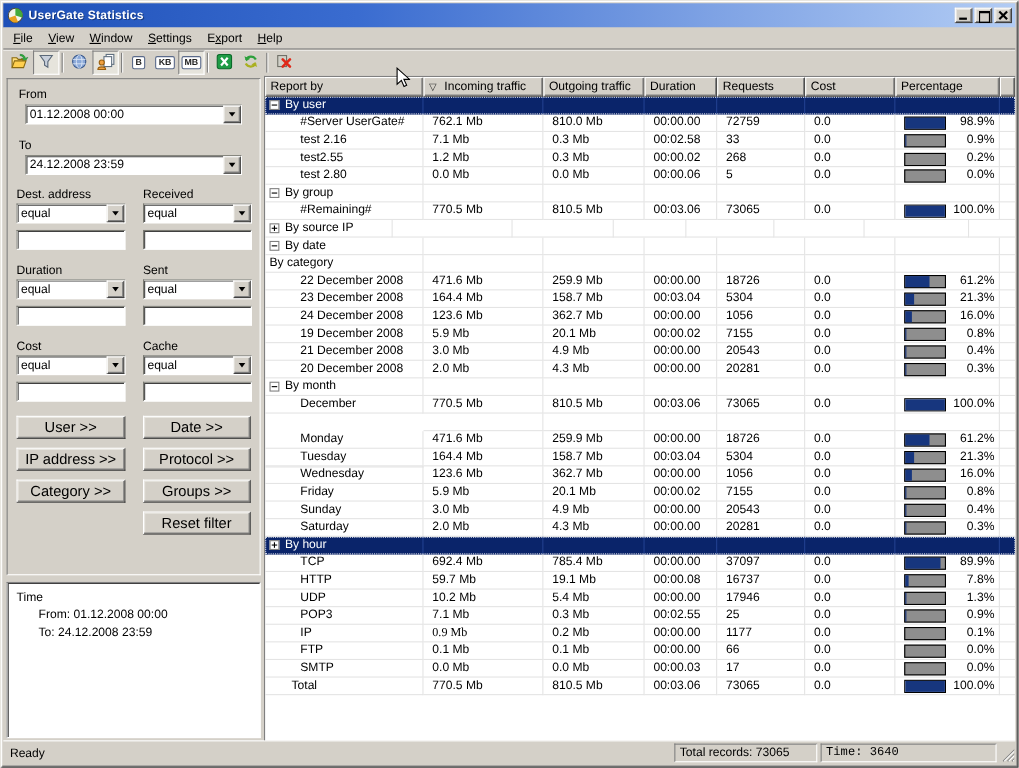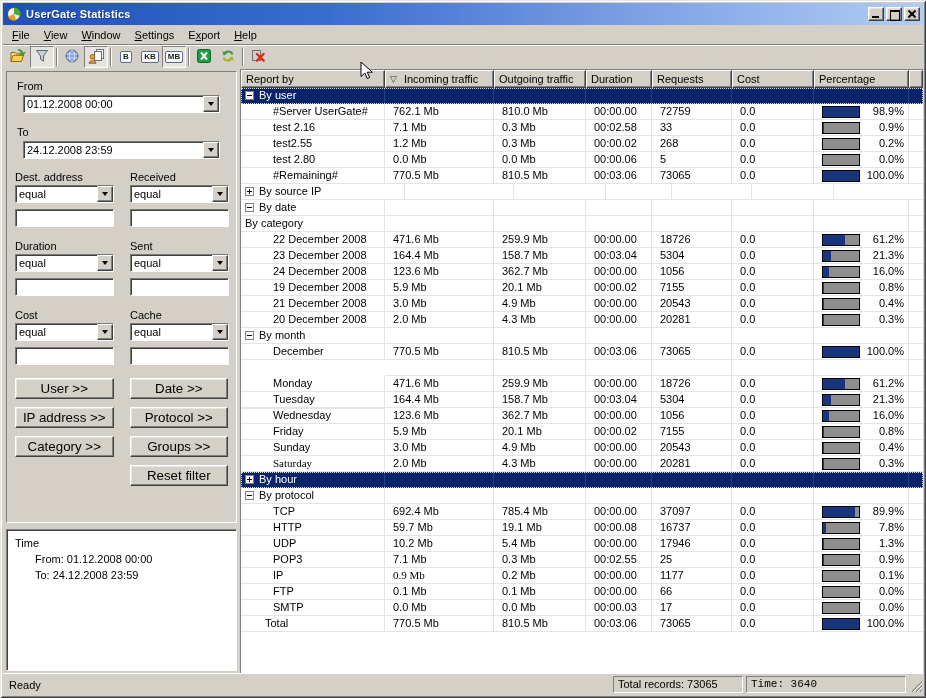--- a/index.html
+++ b/index.html
@@ -351,21 +351,21 @@
             </div>
             <div class="td fill"></div>
           </div>
           <div class="trow">
             <div class="td c0" style="width: 144px;"><span>test2.55</span></div>
             <div class="td" style="width: 109px;">1.2 Mb</div>
             <div class="td" style="width: 92px;">0.3 Mb</div>
             <div class="td" style="width: 66px;">00:00.02</div>
             <div class="td" style="width: 80px;">268</div>
             <div class="td" style="width: 82px;">0.0</div>
-            <div class="td pcell" style="width: 95px;">
+            <div class="td pcell" style="width: 95px; align-items: flex-end;">
               <span class="pbar">
                 <span class="pfill" style="width: 0.2%; display: block;"></span>
               </span>
               <span class="plabel">0.2%</span>
             </div>
             <div class="td fill"></div>
           </div>
           <div class="trow">
             <div class="td c0" style="width: 144px;"><span>test 2.80</span></div>
             <div class="td" style="width: 109px;">0.0 Mb</div>
@@ -375,310 +375,310 @@
             <div class="td" style="width: 82px;">0.0</div>
             <div class="td pcell" style="width: 95px;">
               <span class="pbar">
                 <span class="pfill" style="width: 0%; display: block;"></span>
               </span>
               <span class="plabel">0.0%</span>
             </div>
             <div class="td fill"></div>
           </div>
           <div class="trow">
-            <div class="td c0" style="width: 144px;"><span>#Remaining#</span></div>
-            <div class="td" style="width: 109px;">770.5 Mb</div>
-            <div class="td" style="width: 92px;">810.5 Mb</div>
-            <div class="td" style="width: 66px;">00:03.06</div>
-            <div class="td" style="width: 80px;">73065</div>
-            <div class="td" style="width: 82px;">0.0</div>
-            <div class="td pcell" style="width: 95px;">
-              <span class="pbar">
-                <span class="pfill" style="width: 100%; display: block;"></span>
-              </span>
-              <span class="plabel">100.0%</span>
-            </div>
-            <div class="td fill"></div>
-          </div>
-          <div class="trow">
-            <div class="td c0 grp" style="width: 164px; align-items: center;">
-              <span class="exp plus"></span>
-              <span>By source IP</span>
+            <div class="td c0 grp" style="width: 144px;">
+              <span class="exp"></span>
+              <span>By group</span>
             </div>
             <div class="td" style="width: 109px;"></div>
             <div class="td" style="width: 92px;"></div>
             <div class="td" style="width: 66px;"></div>
             <div class="td" style="width: 80px;"></div>
             <div class="td" style="width: 82px;"></div>
             <div class="td pcell" style="width: 95px;"></div>
             <div class="td fill"></div>
           </div>
           <div class="trow">
-            <div class="td c0 grp" style="width: 144px;">
-              <span class="exp"></span>
-              <span>By date</span>
+            <div class="td c0" style="width: 144px;"><span>#Remaining#</span></div>
+            <div class="td" style="width: 109px;">770.5 Mb</div>
+            <div class="td" style="width: 92px;">810.5 Mb</div>
+            <div class="td" style="width: 66px;">00:03.06</div>
+            <div class="td" style="width: 80px;">73065</div>
+            <div class="td" style="width: 82px;">0.0</div>
+            <div class="td pcell" style="width: 95px;">
+              <span class="pbar">
+                <span class="pfill" style="width: 100%; display: block;"></span>
+              </span>
+              <span class="plabel">100.0%</span>
+            </div>
+            <div class="td fill"></div>
+          </div>
+          <div class="trow">
+            <div class="td c0 grp" style="width: 116px; align-items: center;">
+              <span class="exp plus"></span>
+              <span>By source IP</span>
             </div>
             <div class="td" style="width: 109px;"></div>
             <div class="td" style="width: 92px;"></div>
             <div class="td" style="width: 66px;"></div>
             <div class="td" style="width: 80px;"></div>
             <div class="td" style="width: 82px;"></div>
             <div class="td pcell" style="width: 95px;"></div>
             <div class="td fill"></div>
           </div>
           <div class="trow">
             <div class="td c0 grp" style="width: 144px;">
-              <span>By category</span>
+              <span class="exp"></span>
+              <span>By date</span>
             </div>
             <div class="td" style="width: 109px;"></div>
             <div class="td" style="width: 92px;"></div>
             <div class="td" style="width: 66px;"></div>
             <div class="td" style="width: 80px;"></div>
             <div class="td" style="width: 82px;"></div>
             <div class="td pcell" style="width: 95px;"></div>
             <div class="td fill"></div>
           </div>
           <div class="trow">
-            <div class="td c0" style="width: 144px;"><span>22 December 2008</span></div>
-            <div class="td" style="width: 109px;">471.6 Mb</div>
-            <div class="td" style="width: 92px;">259.9 Mb</div>
-            <div class="td" style="width: 66px;">00:00.00</div>
-            <div class="td" style="width: 80px;">18726</div>
-            <div class="td" style="width: 82px;">0.0</div>
-            <div class="td pcell" style="width: 95px;">
-              <span class="pbar">
-                <span class="pfill" style="width: 61.2%; display: block;"></span>
-              </span>
-              <span class="plabel">61.2%</span>
-            </div>
-            <div class="td fill"></div>
-          </div>
-          <div class="trow">
-            <div class="td c0" style="width: 144px;"><span>23 December 2008</span></div>
-            <div class="td" style="width: 109px;">164.4 Mb</div>
-            <div class="td" style="width: 92px;">158.7 Mb</div>
-            <div class="td" style="width: 66px;">00:03.04</div>
-            <div class="td" style="width: 80px;">5304</div>
-            <div class="td" style="width: 82px;">0.0</div>
-            <div class="td pcell" style="width: 95px;">
-              <span class="pbar">
-                <span class="pfill" style="width: 21.3%; display: block;"></span>
-              </span>
-              <span class="plabel">21.3%</span>
-            </div>
-            <div class="td fill"></div>
-          </div>
-          <div class="trow">
-            <div class="td c0" style="width: 144px;"><span>24 December 2008</span></div>
-            <div class="td" style="width: 109px;">123.6 Mb</div>
-            <div class="td" style="width: 92px;">362.7 Mb</div>
-            <div class="td" style="width: 66px;">00:00.00</div>
-            <div class="td" style="width: 80px;">1056</div>
-            <div class="td" style="width: 82px;">0.0</div>
-            <div class="td pcell" style="width: 95px;">
-              <span class="pbar">
-                <span class="pfill" style="width: 16%; display: block;"></span>
-              </span>
-              <span class="plabel">16.0%</span>
-            </div>
-            <div class="td fill"></div>
-          </div>
-          <div class="trow">
-            <div class="td c0" style="width: 144px;"><span>19 December 2008</span></div>
-            <div class="td" style="width: 109px;">5.9 Mb</div>
-            <div class="td" style="width: 92px;">20.1 Mb</div>
-            <div class="td" style="width: 66px;">00:00.02</div>
-            <div class="td" style="width: 80px;">7155</div>
-            <div class="td" style="width: 82px;">0.0</div>
-            <div class="td pcell" style="width: 95px;">
-              <span class="pbar">
-                <span class="pfill" style="width: 0.8%; display: block;"></span>
-              </span>
-              <span class="plabel">0.8%</span>
-            </div>
-            <div class="td fill"></div>
-          </div>
-          <div class="trow">
-            <div class="td c0" style="width: 144px;"><span>21 December 2008</span></div>
-            <div class="td" style="width: 109px;">3.0 Mb</div>
-            <div class="td" style="width: 92px;">4.9 Mb</div>
-            <div class="td" style="width: 66px;">00:00.00</div>
-            <div class="td" style="width: 80px;">20543</div>
-            <div class="td" style="width: 82px;">0.0</div>
-            <div class="td pcell" style="width: 95px;">
-              <span class="pbar">
-                <span class="pfill" style="width: 0.4%; display: block;"></span>
-              </span>
-              <span class="plabel">0.4%</span>
-            </div>
-            <div class="td fill"></div>
-          </div>
-          <div class="trow">
-            <div class="td c0" style="width: 144px;"><span>20 December 2008</span></div>
-            <div class="td" style="width: 109px;">2.0 Mb</div>
-            <div class="td" style="width: 92px;">4.3 Mb</div>
-            <div class="td" style="width: 66px;">00:00.00</div>
-            <div class="td" style="width: 80px;">20281</div>
-            <div class="td" style="width: 82px;">0.0</div>
-            <div class="td pcell" style="width: 95px;">
-              <span class="pbar">
-                <span class="pfill" style="width: 0.3%; display: block;"></span>
-              </span>
-              <span class="plabel">0.3%</span>
-            </div>
-            <div class="td fill"></div>
-          </div>
-          <div class="trow">
             <div class="td c0 grp" style="width: 144px;">
-              <span class="exp"></span>
-              <span>By month</span>
+              <span>By category</span>
             </div>
             <div class="td" style="width: 109px;"></div>
             <div class="td" style="width: 92px;"></div>
             <div class="td" style="width: 66px;"></div>
             <div class="td" style="width: 80px;"></div>
             <div class="td" style="width: 82px;"></div>
             <div class="td pcell" style="width: 95px;"></div>
             <div class="td fill"></div>
           </div>
           <div class="trow">
-            <div class="td c0" style="width: 144px;"><span>December</span></div>
-            <div class="td" style="width: 109px;">770.5 Mb</div>
-            <div class="td" style="width: 92px;">810.5 Mb</div>
-            <div class="td" style="width: 66px;">00:03.06</div>
-            <div class="td" style="width: 80px;">73065</div>
-            <div class="td" style="width: 82px;">0.0</div>
-            <div class="td pcell" style="width: 95px;">
-              <span class="pbar">
-                <span class="pfill" style="width: 100%; display: block;"></span>
-              </span>
-              <span class="plabel">100.0%</span>
-            </div>
-            <div class="td fill"></div>
-          </div>
-          <div class="trow">
-            <div class="td c0 grp" style="width: 144px; margin-top: 48px;">
+            <div class="td c0" style="width: 144px;"><span>22 December 2008</span></div>
+            <div class="td" style="width: 109px;">471.6 Mb</div>
+            <div class="td" style="width: 92px;">259.9 Mb</div>
+            <div class="td" style="width: 66px;">00:00.00</div>
+            <div class="td" style="width: 80px;">18726</div>
+            <div class="td" style="width: 82px;">0.0</div>
+            <div class="td pcell" style="width: 95px;">
+              <span class="pbar">
+                <span class="pfill" style="width: 61.2%; display: block;"></span>
+              </span>
+              <span class="plabel">61.2%</span>
+            </div>
+            <div class="td fill"></div>
+          </div>
+          <div class="trow">
+            <div class="td c0" style="width: 144px;"><span>23 December 2008</span></div>
+            <div class="td" style="width: 109px;">164.4 Mb</div>
+            <div class="td" style="width: 92px;">158.7 Mb</div>
+            <div class="td" style="width: 66px;">00:03.04</div>
+            <div class="td" style="width: 80px;">5304</div>
+            <div class="td" style="width: 82px;">0.0</div>
+            <div class="td pcell" style="width: 95px;">
+              <span class="pbar">
+                <span class="pfill" style="width: 21.3%; display: block;"></span>
+              </span>
+              <span class="plabel">21.3%</span>
+            </div>
+            <div class="td fill"></div>
+          </div>
+          <div class="trow">
+            <div class="td c0" style="width: 144px;"><span>24 December 2008</span></div>
+            <div class="td" style="width: 109px;">123.6 Mb</div>
+            <div class="td" style="width: 92px;">362.7 Mb</div>
+            <div class="td" style="width: 66px;">00:00.00</div>
+            <div class="td" style="width: 80px;">1056</div>
+            <div class="td" style="width: 82px;">0.0</div>
+            <div class="td pcell" style="width: 95px;">
+              <span class="pbar">
+                <span class="pfill" style="width: 16%; display: block;"></span>
+              </span>
+              <span class="plabel">16.0%</span>
+            </div>
+            <div class="td fill"></div>
+          </div>
+          <div class="trow">
+            <div class="td c0" style="width: 144px;"><span>19 December 2008</span></div>
+            <div class="td" style="width: 109px;">5.9 Mb</div>
+            <div class="td" style="width: 92px;">20.1 Mb</div>
+            <div class="td" style="width: 66px;">00:00.02</div>
+            <div class="td" style="width: 80px;">7155</div>
+            <div class="td" style="width: 82px;">0.0</div>
+            <div class="td pcell" style="width: 95px;">
+              <span class="pbar">
+                <span class="pfill" style="width: 0.8%; display: block;"></span>
+              </span>
+              <span class="plabel">0.8%</span>
+            </div>
+            <div class="td fill"></div>
+          </div>
+          <div class="trow">
+            <div class="td c0" style="width: 144px;"><span>21 December 2008</span></div>
+            <div class="td" style="width: 109px;">3.0 Mb</div>
+            <div class="td" style="width: 92px;">4.9 Mb</div>
+            <div class="td" style="width: 66px;">00:00.00</div>
+            <div class="td" style="width: 80px;">20543</div>
+            <div class="td" style="width: 82px;">0.0</div>
+            <div class="td pcell" style="width: 95px;">
+              <span class="pbar">
+                <span class="pfill" style="width: 0.4%; display: block;"></span>
+              </span>
+              <span class="plabel">0.4%</span>
+            </div>
+            <div class="td fill"></div>
+          </div>
+          <div class="trow">
+            <div class="td c0" style="width: 144px;"><span>20 December 2008</span></div>
+            <div class="td" style="width: 109px;">2.0 Mb</div>
+            <div class="td" style="width: 92px;">4.3 Mb</div>
+            <div class="td" style="width: 66px;">00:00.00</div>
+            <div class="td" style="width: 80px;">20281</div>
+            <div class="td" style="width: 82px;">0.0</div>
+            <div class="td pcell" style="width: 95px;">
+              <span class="pbar">
+                <span class="pfill" style="width: 0.3%; display: block;"></span>
+              </span>
+              <span class="plabel">0.3%</span>
+            </div>
+            <div class="td fill"></div>
+          </div>
+          <div class="trow">
+            <div class="td c0 grp" style="width: 144px;">
               <span class="exp"></span>
-              <span>By day of week</span>
+              <span>By month</span>
             </div>
             <div class="td" style="width: 109px;"></div>
             <div class="td" style="width: 92px;"></div>
             <div class="td" style="width: 66px;"></div>
             <div class="td" style="width: 80px;"></div>
             <div class="td" style="width: 82px;"></div>
             <div class="td pcell" style="width: 95px;"></div>
             <div class="td fill"></div>
           </div>
           <div class="trow">
-            <div class="td c0" style="width: 144px;"><span>Monday</span></div>
-            <div class="td" style="width: 109px;">471.6 Mb</div>
-            <div class="td" style="width: 92px;">259.9 Mb</div>
-            <div class="td" style="width: 66px;">00:00.00</div>
-            <div class="td" style="width: 80px;">18726</div>
-            <div class="td" style="width: 82px;">0.0</div>
-            <div class="td pcell" style="width: 95px;">
-              <span class="pbar">
-                <span class="pfill" style="width: 61.2%; display: block;"></span>
-              </span>
-              <span class="plabel">61.2%</span>
-            </div>
-            <div class="td fill"></div>
-          </div>
-          <div class="trow">
-            <div class="td c0" style="width: 144px;"><span>Tuesday</span></div>
-            <div class="td" style="width: 109px;">164.4 Mb</div>
-            <div class="td" style="width: 92px;">158.7 Mb</div>
-            <div class="td" style="width: 66px;">00:03.04</div>
-            <div class="td" style="width: 80px;">5304</div>
-            <div class="td" style="width: 82px;">0.0</div>
-            <div class="td pcell" style="width: 95px;">
-              <span class="pbar">
-                <span class="pfill" style="width: 21.3%; display: block;"></span>
-              </span>
-              <span class="plabel">21.3%</span>
-            </div>
-            <div class="td fill"></div>
-          </div>
-          <div class="trow">
-            <div class="td c0" style="width: 144px;"><span>Wednesday</span></div>
-            <div class="td" style="width: 109px;">123.6 Mb</div>
-            <div class="td" style="width: 92px;">362.7 Mb</div>
-            <div class="td" style="width: 66px;">00:00.00</div>
-            <div class="td" style="width: 80px;">1056</div>
-            <div class="td" style="width: 82px;">0.0</div>
-            <div class="td pcell" style="width: 95px;">
-              <span class="pbar">
-                <span class="pfill" style="width: 16%; display: block;"></span>
-              </span>
-              <span class="plabel">16.0%</span>
-            </div>
-            <div class="td fill"></div>
-          </div>
-          <div class="trow">
-            <div class="td c0" style="width: 144px;"><span>Friday</span></div>
-            <div class="td" style="width: 109px;">5.9 Mb</div>
-            <div class="td" style="width: 92px;">20.1 Mb</div>
-            <div class="td" style="width: 66px;">00:00.02</div>
-            <div class="td" style="width: 80px;">7155</div>
-            <div class="td" style="width: 82px;">0.0</div>
-            <div class="td pcell" style="width: 95px;">
-              <span class="pbar">
-                <span class="pfill" style="width: 0.8%; display: block;"></span>
-              </span>
-              <span class="plabel">0.8%</span>
-            </div>
-            <div class="td fill"></div>
-          </div>
-          <div class="trow">
-            <div class="td c0" style="width: 144px;"><span>Sunday</span></div>
-            <div class="td" style="width: 109px;">3.0 Mb</div>
-            <div class="td" style="width: 92px;">4.9 Mb</div>
-            <div class="td" style="width: 66px;">00:00.00</div>
-            <div class="td" style="width: 80px;">20543</div>
-            <div class="td" style="width: 82px;">0.0</div>
-            <div class="td pcell" style="width: 95px;">
-              <span class="pbar">
-                <span class="pfill" style="width: 0.4%; display: block;"></span>
-              </span>
-              <span class="plabel">0.4%</span>
-            </div>
-            <div class="td fill"></div>
-          </div>
-          <div class="trow">
-            <div class="td c0" style="width: 144px; font-family: Liberation Serif, serif;"><span>Saturday</span></div>
-            <div class="td" style="width: 109px;">2.0 Mb</div>
-            <div class="td" style="width: 92px;">4.3 Mb</div>
-            <div class="td" style="width: 66px;">00:00.00</div>
-            <div class="td" style="width: 80px;">20281</div>
-            <div class="td" style="width: 82px;">0.0</div>
-            <div class="td pcell" style="width: 95px;">
-              <span class="pbar">
-                <span class="pfill" style="width: 0.3%; display: block;"></span>
-              </span>
-              <span class="plabel">0.3%</span>
-            </div>
-            <div class="td fill"></div>
-          </div>
-          <div class="trow sel">
-            <div class="td c0 grp" style="width: 144px;">
-              <span class="exp plus"></span>
-              <span>By hour</span>
+            <div class="td c0" style="width: 144px;"><span>December</span></div>
+            <div class="td" style="width: 109px;">770.5 Mb</div>
+            <div class="td" style="width: 92px;">810.5 Mb</div>
+            <div class="td" style="width: 66px;">00:03.06</div>
+            <div class="td" style="width: 80px;">73065</div>
+            <div class="td" style="width: 82px;">0.0</div>
+            <div class="td pcell" style="width: 95px;">
+              <span class="pbar">
+                <span class="pfill" style="width: 100%; display: block;"></span>
+              </span>
+              <span class="plabel">100.0%</span>
+            </div>
+            <div class="td fill"></div>
+          </div>
+          <div class="trow">
+            <div class="td c0 grp" style="width: 144px; margin-top: 48px;">
+              <span class="exp"></span>
+              <span>By day of week</span>
             </div>
             <div class="td" style="width: 109px;"></div>
             <div class="td" style="width: 92px;"></div>
             <div class="td" style="width: 66px;"></div>
             <div class="td" style="width: 80px;"></div>
             <div class="td" style="width: 82px;"></div>
             <div class="td pcell" style="width: 95px;"></div>
             <div class="td fill"></div>
           </div>
           <div class="trow">
+            <div class="td c0" style="width: 144px;"><span>Monday</span></div>
+            <div class="td" style="width: 109px;">471.6 Mb</div>
+            <div class="td" style="width: 92px;">259.9 Mb</div>
+            <div class="td" style="width: 66px;">00:00.00</div>
+            <div class="td" style="width: 80px;">18726</div>
+            <div class="td" style="width: 82px;">0.0</div>
+            <div class="td pcell" style="width: 95px;">
+              <span class="pbar">
+                <span class="pfill" style="width: 61.2%; display: block;"></span>
+              </span>
+              <span class="plabel">61.2%</span>
+            </div>
+            <div class="td fill"></div>
+          </div>
+          <div class="trow">
+            <div class="td c0" style="width: 144px;"><span>Tuesday</span></div>
+            <div class="td" style="width: 109px;">164.4 Mb</div>
+            <div class="td" style="width: 92px;">158.7 Mb</div>
+            <div class="td" style="width: 66px;">00:03.04</div>
+            <div class="td" style="width: 80px;">5304</div>
+            <div class="td" style="width: 82px;">0.0</div>
+            <div class="td pcell" style="width: 95px;">
+              <span class="pbar">
+                <span class="pfill" style="width: 21.3%; display: block;"></span>
+              </span>
+              <span class="plabel">21.3%</span>
+            </div>
+            <div class="td fill"></div>
+          </div>
+          <div class="trow">
+            <div class="td c0" style="width: 144px;"><span>Wednesday</span></div>
+            <div class="td" style="width: 109px;">123.6 Mb</div>
+            <div class="td" style="width: 92px;">362.7 Mb</div>
+            <div class="td" style="width: 66px;">00:00.00</div>
+            <div class="td" style="width: 80px;">1056</div>
+            <div class="td" style="width: 82px;">0.0</div>
+            <div class="td pcell" style="width: 95px;">
+              <span class="pbar">
+                <span class="pfill" style="width: 16%; display: block;"></span>
+              </span>
+              <span class="plabel">16.0%</span>
+            </div>
+            <div class="td fill"></div>
+          </div>
+          <div class="trow">
+            <div class="td c0" style="width: 144px;"><span>Friday</span></div>
+            <div class="td" style="width: 109px;">5.9 Mb</div>
+            <div class="td" style="width: 92px;">20.1 Mb</div>
+            <div class="td" style="width: 66px;">00:00.02</div>
+            <div class="td" style="width: 80px;">7155</div>
+            <div class="td" style="width: 82px;">0.0</div>
+            <div class="td pcell" style="width: 95px;">
+              <span class="pbar">
+                <span class="pfill" style="width: 0.8%; display: block;"></span>
+              </span>
+              <span class="plabel">0.8%</span>
+            </div>
+            <div class="td fill"></div>
+          </div>
+          <div class="trow">
+            <div class="td c0" style="width: 144px;"><span>Sunday</span></div>
+            <div class="td" style="width: 109px;">3.0 Mb</div>
+            <div class="td" style="width: 92px;">4.9 Mb</div>
+            <div class="td" style="width: 66px;">00:00.00</div>
+            <div class="td" style="width: 80px;">20543</div>
+            <div class="td" style="width: 82px;">0.0</div>
+            <div class="td pcell" style="width: 95px;">
+              <span class="pbar">
+                <span class="pfill" style="width: 0.4%; display: block;"></span>
+              </span>
+              <span class="plabel">0.4%</span>
+            </div>
+            <div class="td fill"></div>
+          </div>
+          <div class="trow">
+            <div class="td c0" style="width: 144px;"><span>Saturday</span></div>
+            <div class="td" style="width: 109px;">2.0 Mb</div>
+            <div class="td" style="width: 92px;">4.3 Mb</div>
+            <div class="td" style="width: 66px;">00:00.00</div>
+            <div class="td" style="width: 80px;">20281</div>
+            <div class="td" style="width: 82px;">0.0</div>
+            <div class="td pcell" style="width: 95px;">
+              <span class="pbar">
+                <span class="pfill" style="width: 0.3%; display: block;"></span>
+              </span>
+              <span class="plabel">0.3%</span>
+            </div>
+            <div class="td fill"></div>
+          </div>
+          <div class="trow sel">
             <div class="td c0 grp" style="width: 144px;">
-              <span class="exp"></span>
-              <span>By protocol</span>
+              <span class="exp plus"></span>
+              <span>By hour</span>
             </div>
             <div class="td" style="width: 109px;"></div>
             <div class="td" style="width: 92px;"></div>
             <div class="td" style="width: 66px;"></div>
             <div class="td" style="width: 80px;"></div>
             <div class="td" style="width: 82px;"></div>
             <div class="td pcell" style="width: 95px;"></div>
             <div class="td fill"></div>
           </div>
           <div class="trow">

